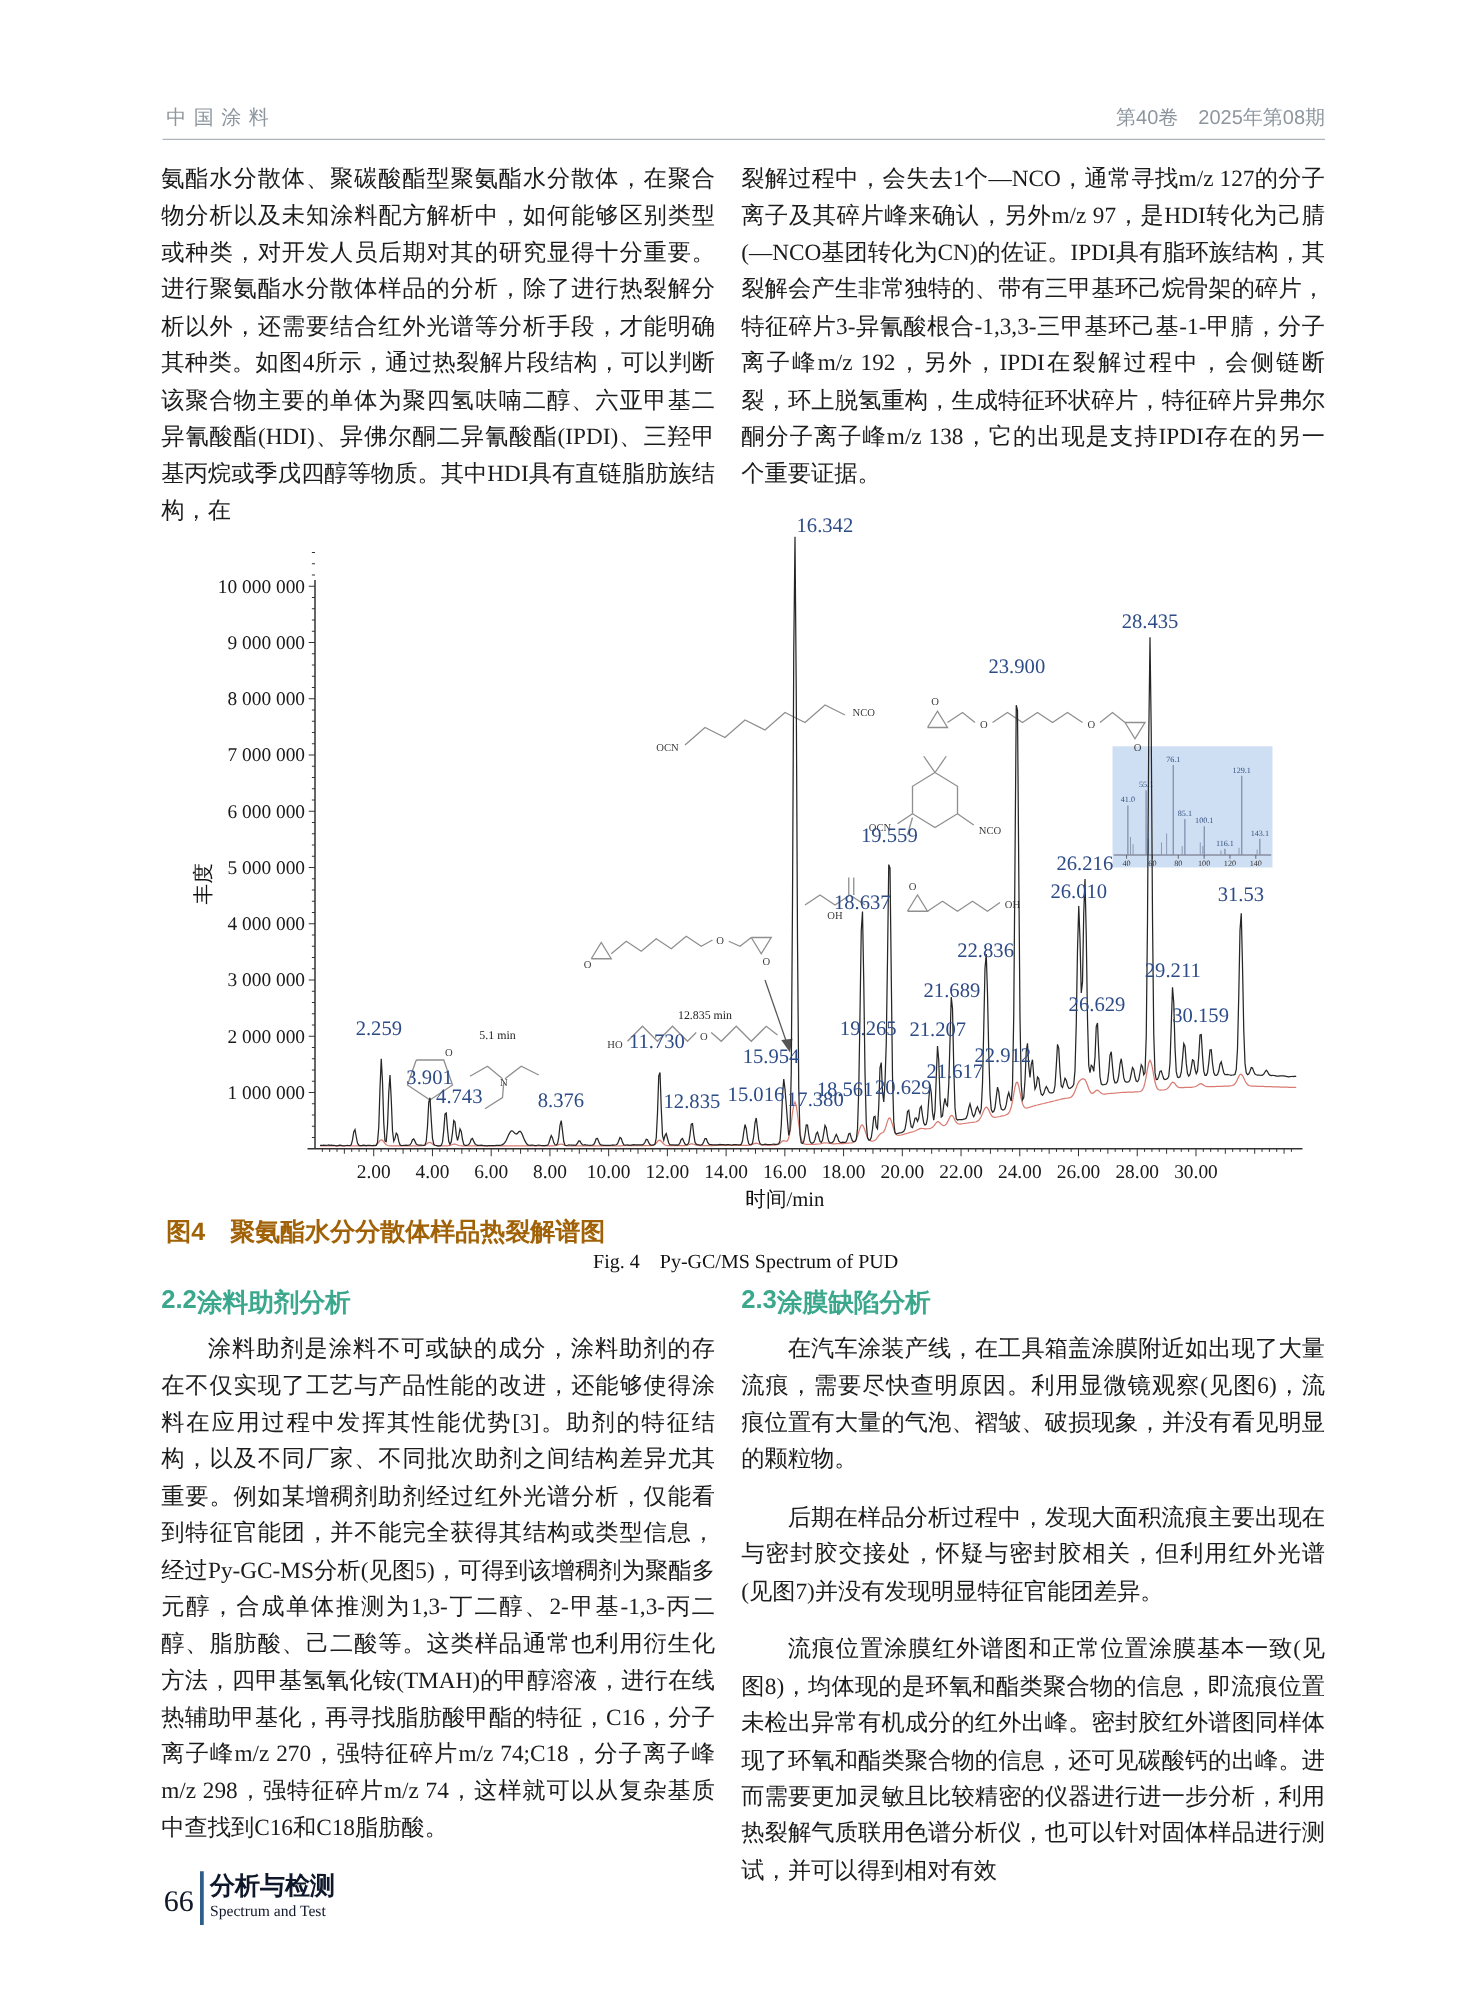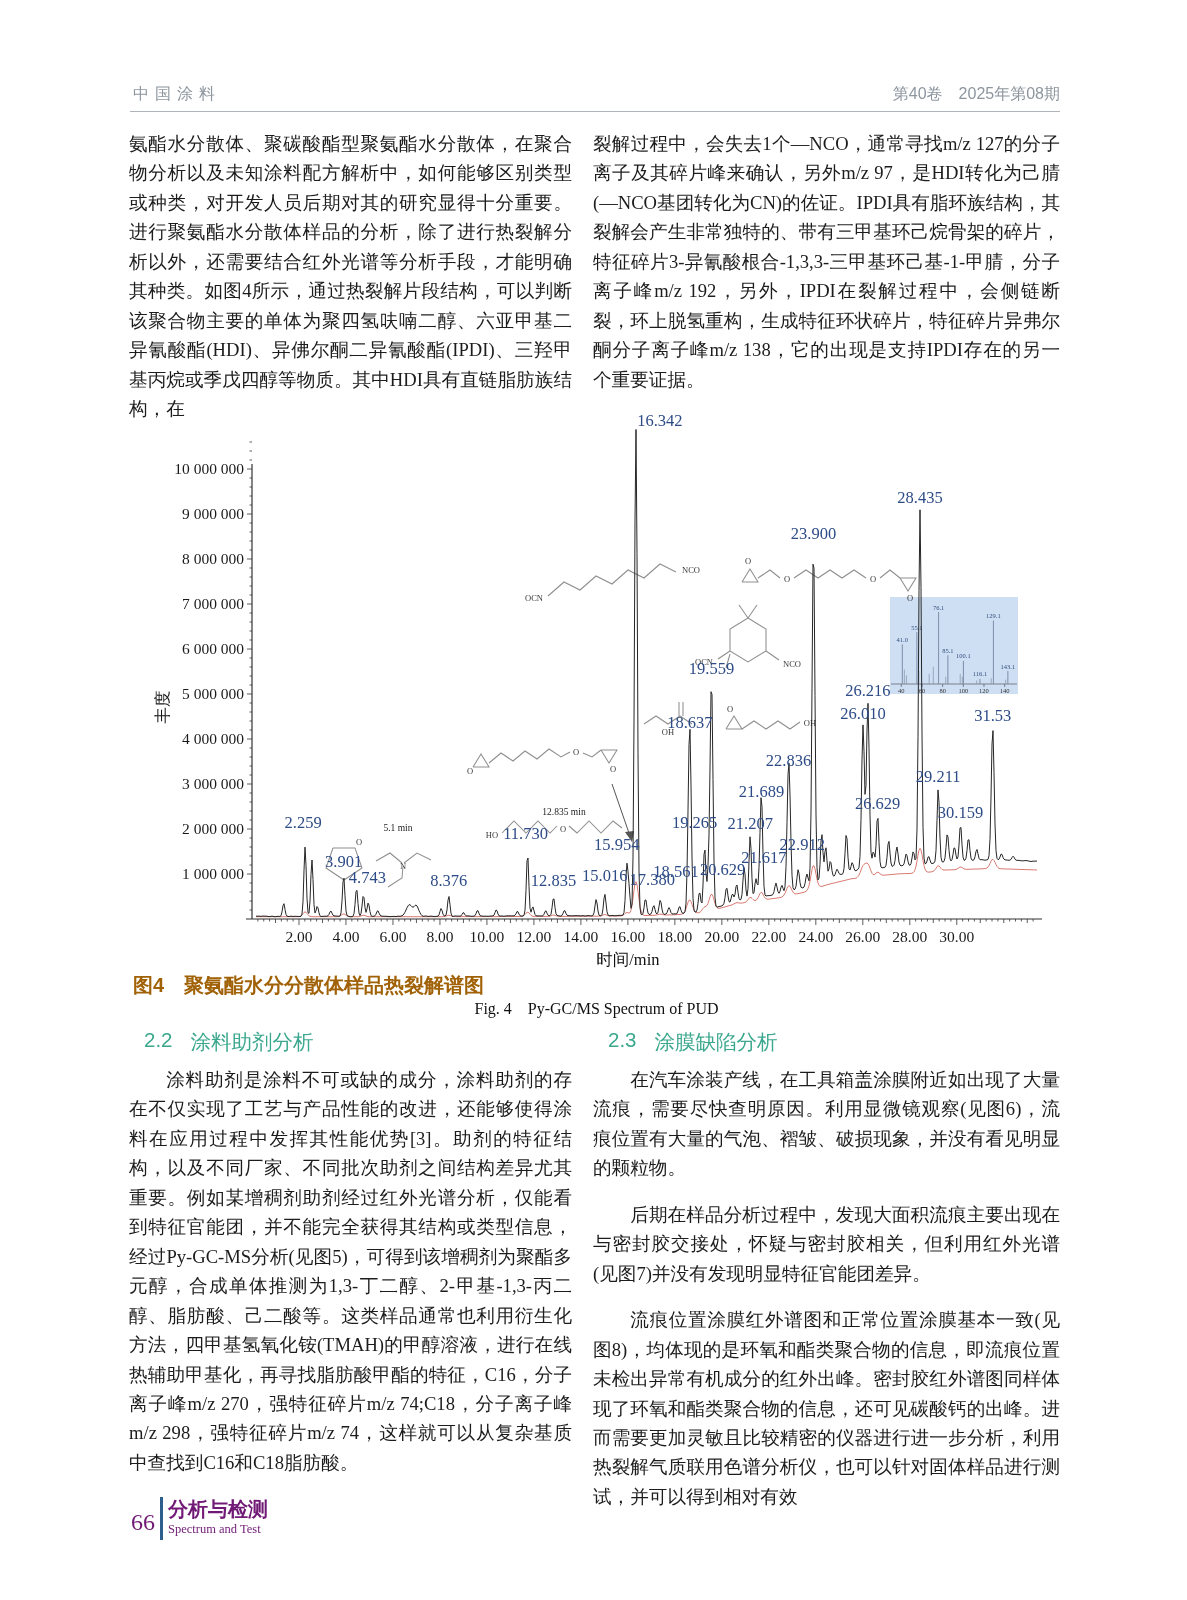--- a/index.html
+++ b/index.html
@@ -22,26 +22,26 @@
   section p.body-text{text-indent:2em;}
   
   .chart-wrap{position:absolute;left:140px;top:412px;width:910px;height:560px;}
   .cap-zh{position:absolute;top:972px;left:133px;width:927px;text-align:left;
           font-family:"Liberation Sans","DejaVu Sans",sans-serif;
           font-weight:bold;font-size:20px;color:#a16207;}
   .cap-en{position:absolute;top:999px;left:133px;width:927px;text-align:center;
           font-weight:normal;font-size:16px;color:#111;}
   
   .secs{top:1028px;}
-  h2.sec-h{margin:0 0 9px 15px;display:flex;gap:18px;
+  h2.sec-h{margin:0 0 9px 0;display:flex;
            font-family:"Liberation Sans","DejaVu Sans",sans-serif;
-           font-weight:normal;font-size:20.5px;color:#3BA88E;}
+           font-weight:bold;font-size:20.5px;color:#3BA88E;}
   section p.body-text + p.body-text{margin-top:17px;}
   
-  .footer{position:absolute;left:131px;top:1497px;display:flex;gap:5px;color:#701a75;}
+  .footer{position:absolute;left:131px;top:1497px;display:flex;gap:5px;color:#0f172a;}
   .footer .pageno{font-size:24px;align-self:flex-end;padding-bottom:4px;}
   .footer .fbar{width:3px;height:43px;background:#2e5e8c;}
   .footer .fzh{font-family:"Liberation Sans","DejaVu Sans",sans-serif;
                font-weight:bold;font-size:20px;line-height:24px;}
   .footer .fen{font-size:12.5px;line-height:16px;}
   
   .tick{font:15.5px "Liberation Serif","DejaVu Serif",serif;fill:#1a1a1a;}
   .axtitle{font:16.5px "Liberation Serif","DejaVu Serif",serif;fill:#111;}
   .peaklbl{font:16.5px "Liberation Serif","DejaVu Serif",serif;fill:#2d4b87;}
   .atomlbl{font:8.5px "Liberation Serif","DejaVu Serif",serif;fill:#3a3a3a;}

